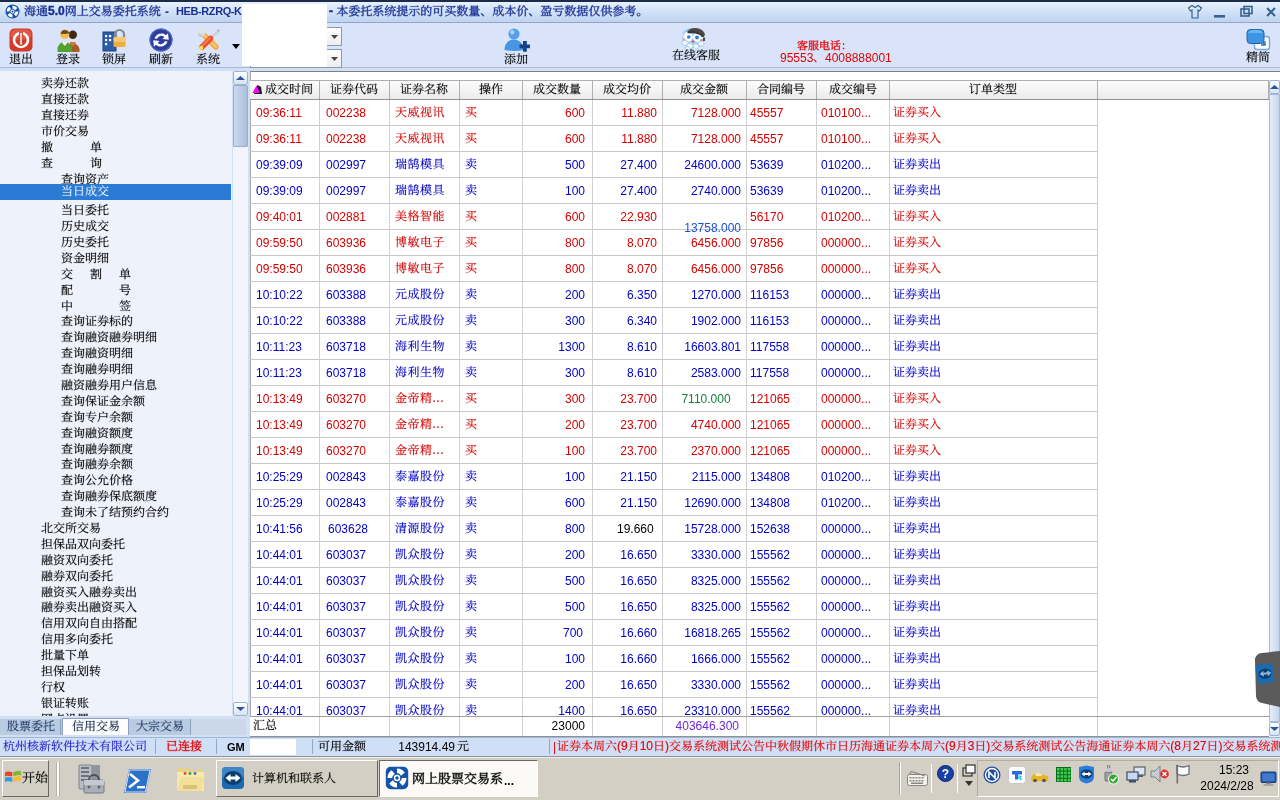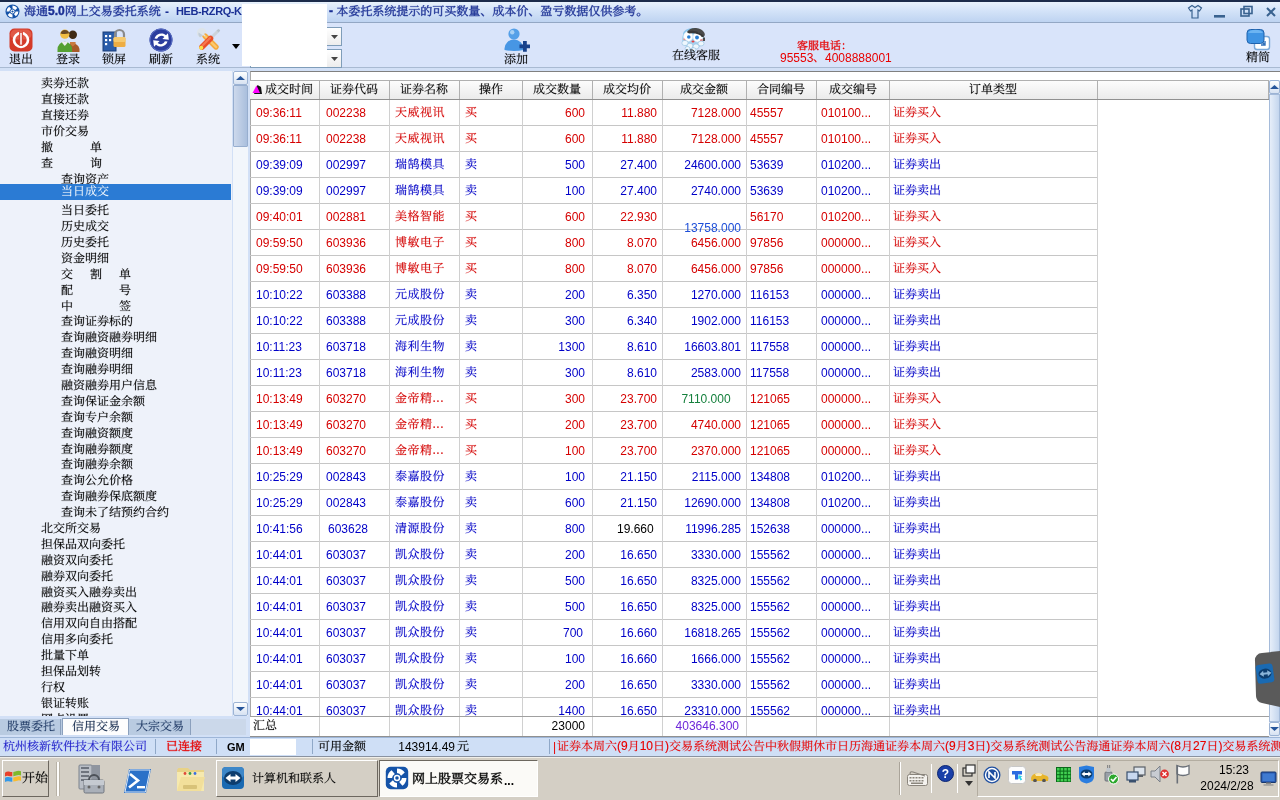--- a/index.html
+++ b/index.html
@@ -1495,21 +1495,21 @@
         <use href="#u4efd" x="781"></use>
       </g>
     </svg>
     <svg class="t" style="left:215px;top:422.4px;width:14px;height:15px" viewBox="0 0 14 15">
       <g fill="#0000c8" stroke="#0000c8" stroke-width="3" transform="translate(0,10.32) scale(0.048)">
         <use href="#u5356" x="0"></use>
       </g>
     </svg>
     <div style="left:310.979px;top:420px;width:24.0215px;height:18px;font:normal 12px 'Liberation Sans';color:#0000c8;text-align:right;line-height:18px">800</div>
     <div style="left:365px;top:420px;width:40.7031px;height:18px;font:normal 12px 'Liberation Sans';color:#000000;text-align:center;line-height:18px">19.660</div>
-    <div style="left:430.275px;top:420px;width:60.7246px;height:18px;font:normal 12px 'Liberation Sans';color:#0000c8;text-align:right;line-height:18px">11996.285</div>
+    <div style="left:430.275px;top:420px;width:60.7246px;height:18px;font:normal 12px 'Liberation Sans';color:#0000c8;text-align:right;line-height:18px">15728.000</div>
     <div style="left:500px;top:420px;width:44.043px;height:18px;font:normal 12px 'Liberation Sans';color:#0000c8;text-align:left;line-height:18px">152638</div>
     <div style="left:571px;top:420px;width:54.0449px;height:18px;font:normal 12px 'Liberation Sans';color:#0000c8;text-align:left;line-height:18px">000000...</div>
     <svg class="t" style="left:643px;top:422.4px;width:50px;height:15px" viewBox="0 0 50 15">
       <g fill="#0000c8" stroke="#0000c8" stroke-width="3" transform="translate(0,10.32) scale(0.048)">
         <use href="#u8bc1" x="0"></use>
         <use href="#u5238" x="250"></use>
         <use href="#u5356" x="500"></use>
         <use href="#u51fa" x="750"></use>
       </g>
     </svg>

